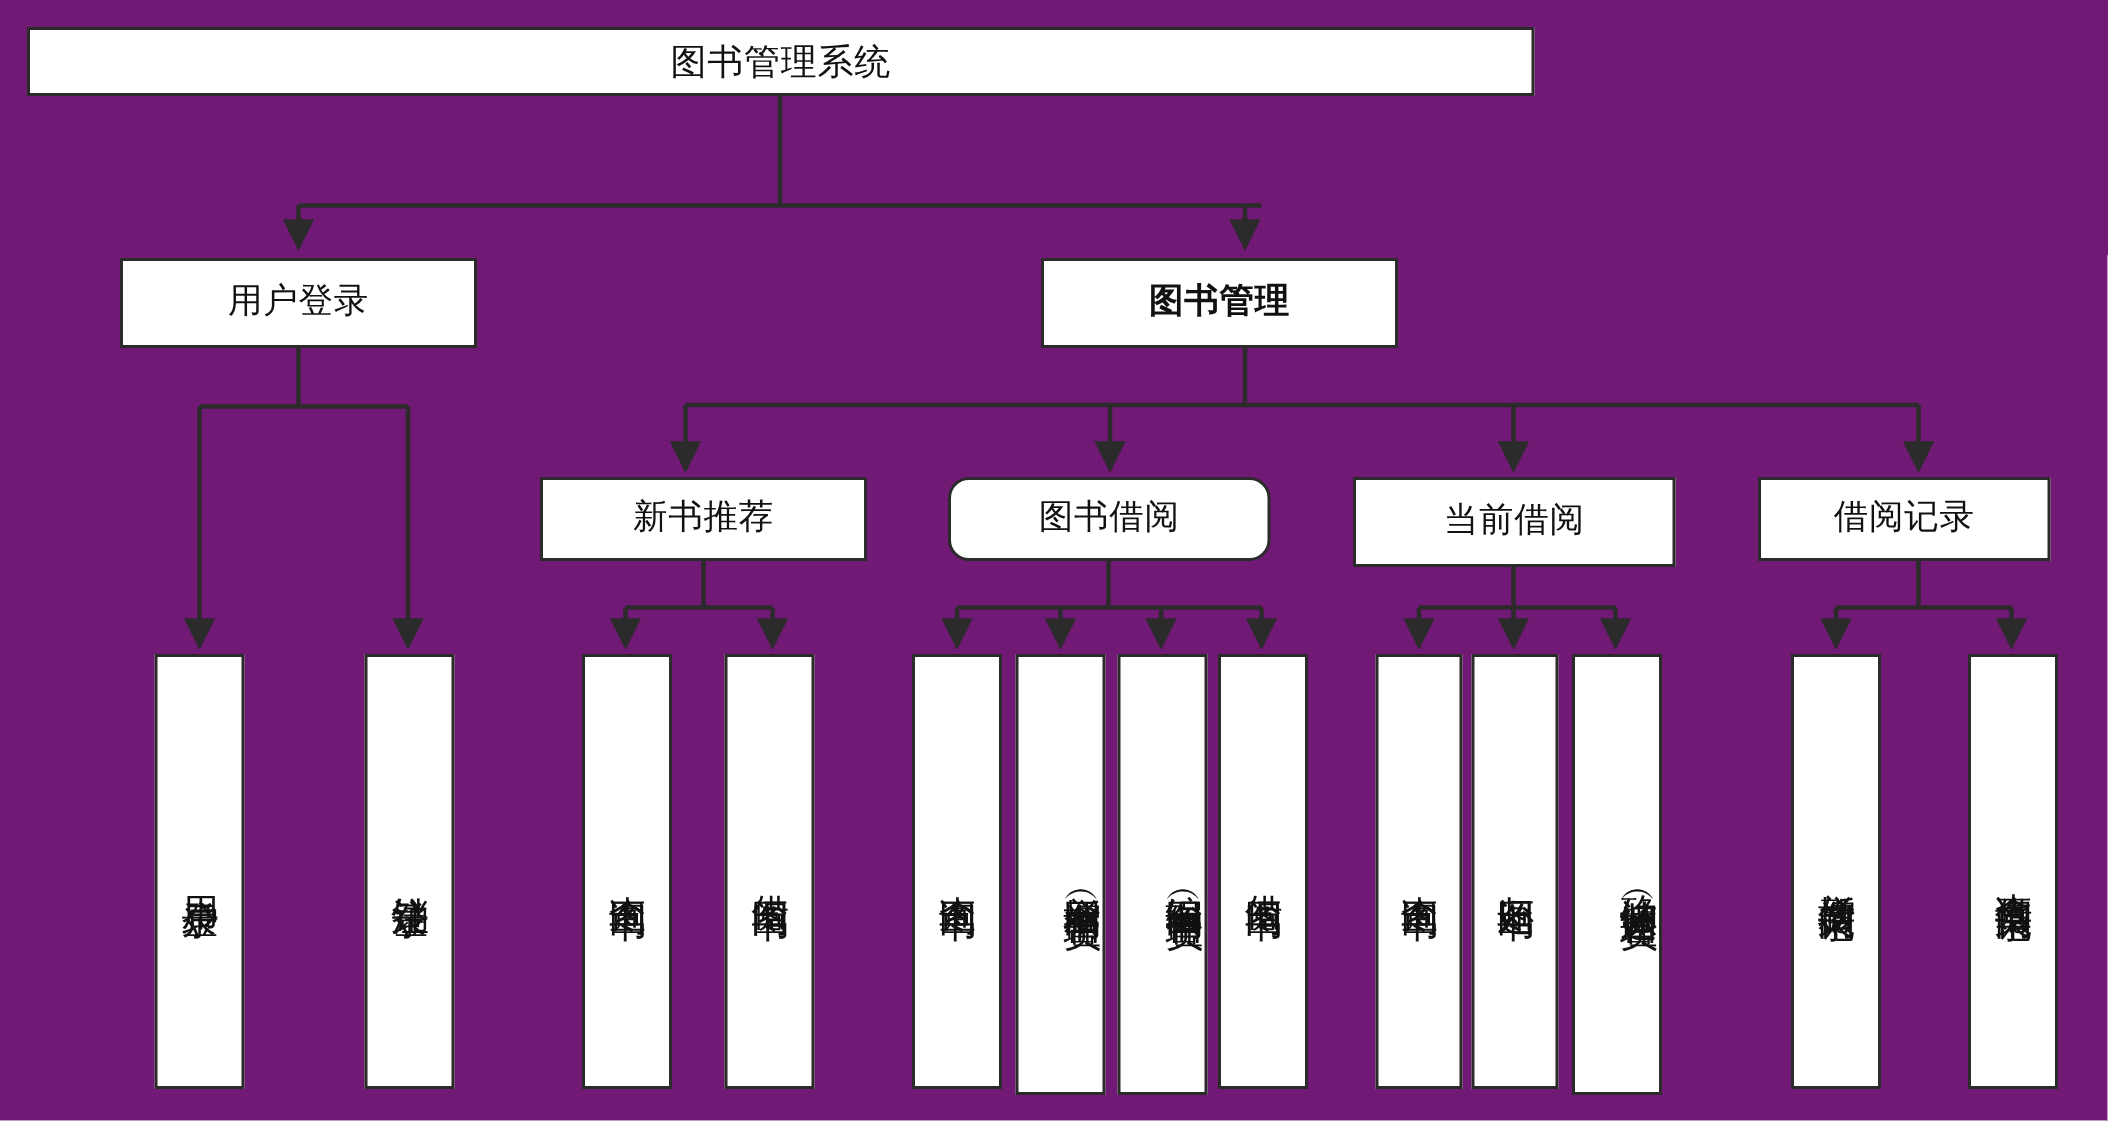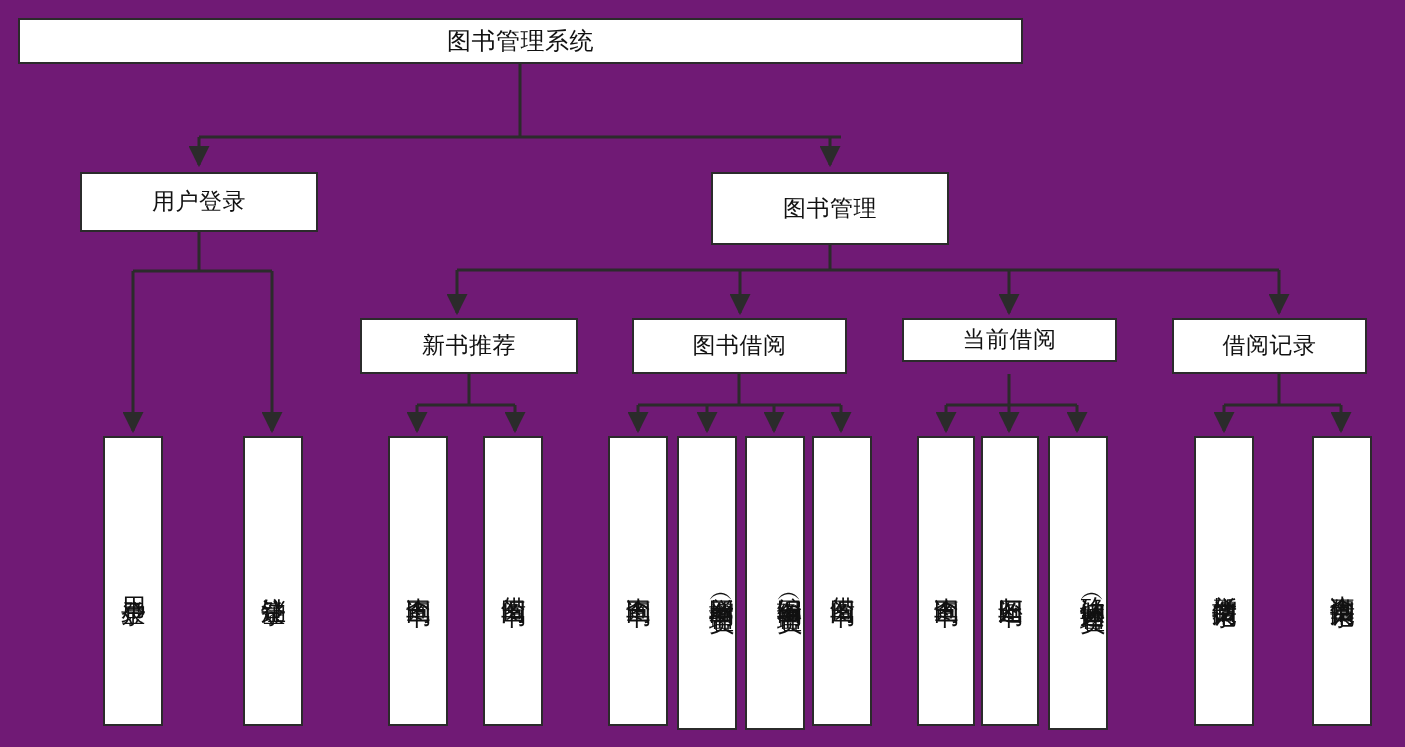--- a/index.html
+++ b/index.html
@@ -124,25 +124,25 @@
       <path d="M 1279 374 L 1279 405"></path>
       <path d="M 1224 405 L 1341 405"></path>
       <path d="M 1224 405 L 1224 431" marker-end="url(#arrow)"></path>
       <path d="M 1341 405 L 1341 431" marker-end="url(#arrow)"></path>
     </g>
   </svg>
 
   <div class="node node-h node-root" style="left:18px; top:18px; width:1005px; height:46px;">图书管理系统</div>
 
   <div class="node node-h" style="left:80px; top:172px; width:238px; height:60px;">用户登录</div>
-  <div class="node node-h" style="left:711px; top:172px; width:238px; height:73px;">图书管理</div>
+  <div class="node node-h" style="left:694px; top:172px; width:238px; height:60px;font-weight:bold;">图书管理</div>
 
   <div class="node node-h" style="left:360px; top:318px; width:218px; height:56px;">新书推荐</div>
-  <div class="node node-h" style="left:632px; top:318px; width:215px; height:56px;">图书借阅</div>
-  <div class="node node-h" style="left:902px; top:318px; width:215px; height:44px;text-align:center;">当前借阅</div>
+  <div class="node node-h" style="left:632px; top:318px; width:215px; height:56px;border-radius:14px;">图书借阅</div>
+  <div class="node node-h" style="left:902px; top:318px; width:215px; height:60px;text-align:center;">当前借阅</div>
   <div class="node node-h" style="left:1172px; top:318px; width:195px; height:56px;text-align:center;">借阅记录</div>
 
   <div class="node node-v center-v" style="left:103px; top:436px; width:60px; height:290px;">用户登录</div>
   <div class="node node-v center-v" style="left:243px; top:436px; width:60px; height:290px;">注销登录</div>
 
   <div class="node node-v center-v" style="left:388px; top:436px; width:60px; height:290px;">查询图书</div>
   <div class="node node-v center-v" style="left:483px; top:436px; width:60px; height:290px;">借阅图书</div>
 
   <div class="node node-v center-v" style="left:608px; top:436px; width:60px; height:290px;">查询图书</div>
   <div class="node node-v" style="left:677px; top:436px; width:60px; height:294px;">新增图书（管理员）</div>

